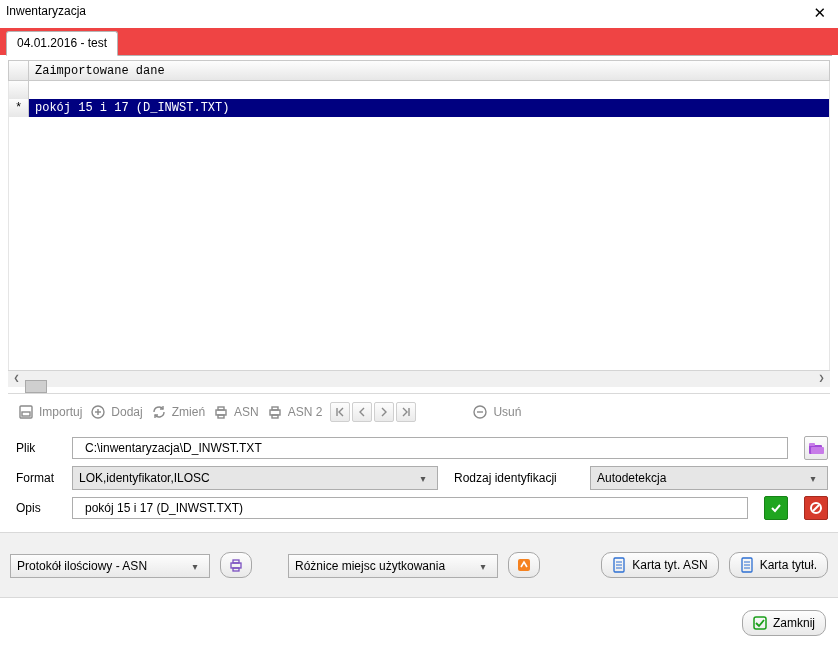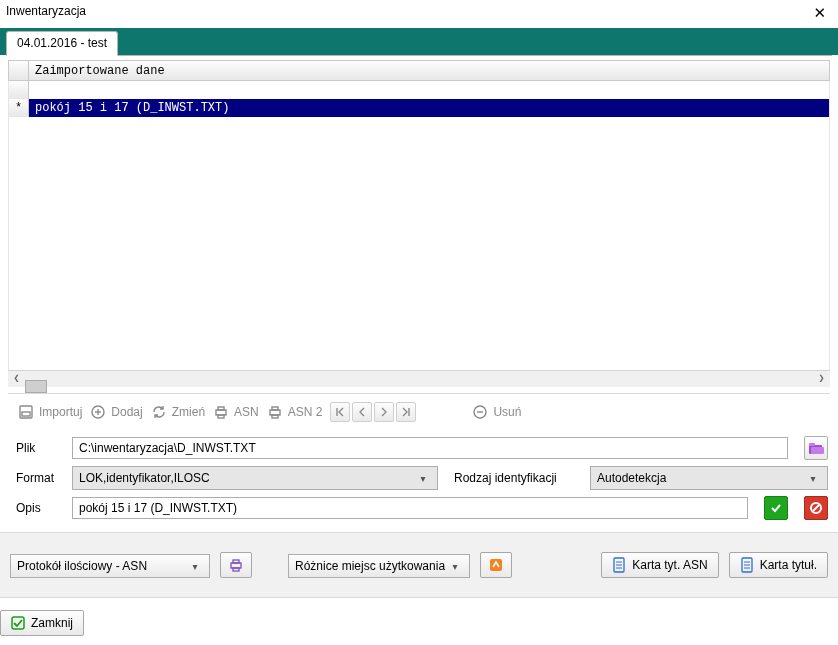--- a/index.html
+++ b/index.html
@@ -25,21 +25,21 @@
     background: #fff;
   }
   .titlebar .title { flex: 1; }
   .titlebar .close { font-size: 15px; padding: 0 4px; cursor: default; }
 
   
   .tabstrip {
     display: flex;
     align-items: flex-end;
     padding: 2px 6px 0 6px;
-    background: #0f766e;
+    background: #ef4444;
   }
   .tab {
     border: 1px solid #b5b5b5;
     border-bottom: none;
     padding: 4px 10px 5px 10px;
     margin-right: 0;
     background: #fdfdfd;
     border-top-left-radius: 3px;
     border-top-right-radius: 3px;
     position: relative;
@@ -186,21 +186,21 @@
   .flabel {
     width: 40px;
     font-size: 12px;
     color: #000;
   }
   .flabel.wide { width: 120px; }
   .tinput {
     height: 22px;
     border: 1px solid #adadad;
     background: #fff;
-    padding: 0 6px;
+    padding: 0 12px;
     font-size: 12px;
     font-family: inherit;
   }
   .combo {
     height: 24px;
     border: 1px solid #adadad;
     background: #e6e6e6;
     display: flex;
     align-items: center;
     padding: 0 6px;
@@ -237,30 +237,31 @@
   }
   .btn {
     height: 26px;
     border: 1px solid #a7a7a7;
     background: linear-gradient(#fdfdfd,#e9e9e9);
     padding: 0 10px;
     display: inline-flex;
     align-items: center;
     gap: 6px;
     font-size: 12px;
-    border-radius: 2px;
+    border-radius: 10px;
   }
   .btn svg, .iconbtn svg { display:block; }
   .btn.icononly { width: 32px; padding: 0; justify-content: center; }
 
   
   .footer {
     flex: 1;
     display: flex;
     align-items: flex-start;
+    justify-content: flex-end;
     padding: 12px 12px 0 0;
     background: #fff;
   }
 
   
   .g-stroke { stroke:#8a8a8a; fill:none; stroke-width:1.4; }
 </style>
 </head>
 <body>
 
@@ -427,21 +428,21 @@
     <span class="caret">▾</span>
   </div>
   <span class="btn icononly">
     <svg width="16" height="16">
         <rect x="3" y="6" width="10" height="5" stroke="#7a4fc1" fill="none" stroke-width="1.3"></rect>
         <rect x="5" y="3" width="6" height="3" stroke="#7a4fc1" fill="none" stroke-width="1.3"></rect>
         <rect x="5" y="11" width="6" height="3" stroke="#7a4fc1" fill="none" stroke-width="1.3"></rect>
       </svg>
   </span>
   <div style="width:16px"></div>
-  <div class="combo" style="width:182px;background:linear-gradient(#fdfdfd,#e9e9e9)">
+  <div class="combo" style="width:210px;background:linear-gradient(#fdfdfd,#e9e9e9)">
     <span class="ctext">Różnice miejsc użytkowania</span>
     <span class="caret">▾</span>
   </div>
   <span class="btn icononly">
     <svg width="16" height="16">
         <rect x="2" y="2" width="12" height="12" rx="2" fill="#f58220"></rect>
         <path d="M5 10 L8 5 L11 10" stroke="#fff" fill="none" stroke-width="1.6"></path>
       </svg>
   </span>
   <div style="flex:1"></div>

